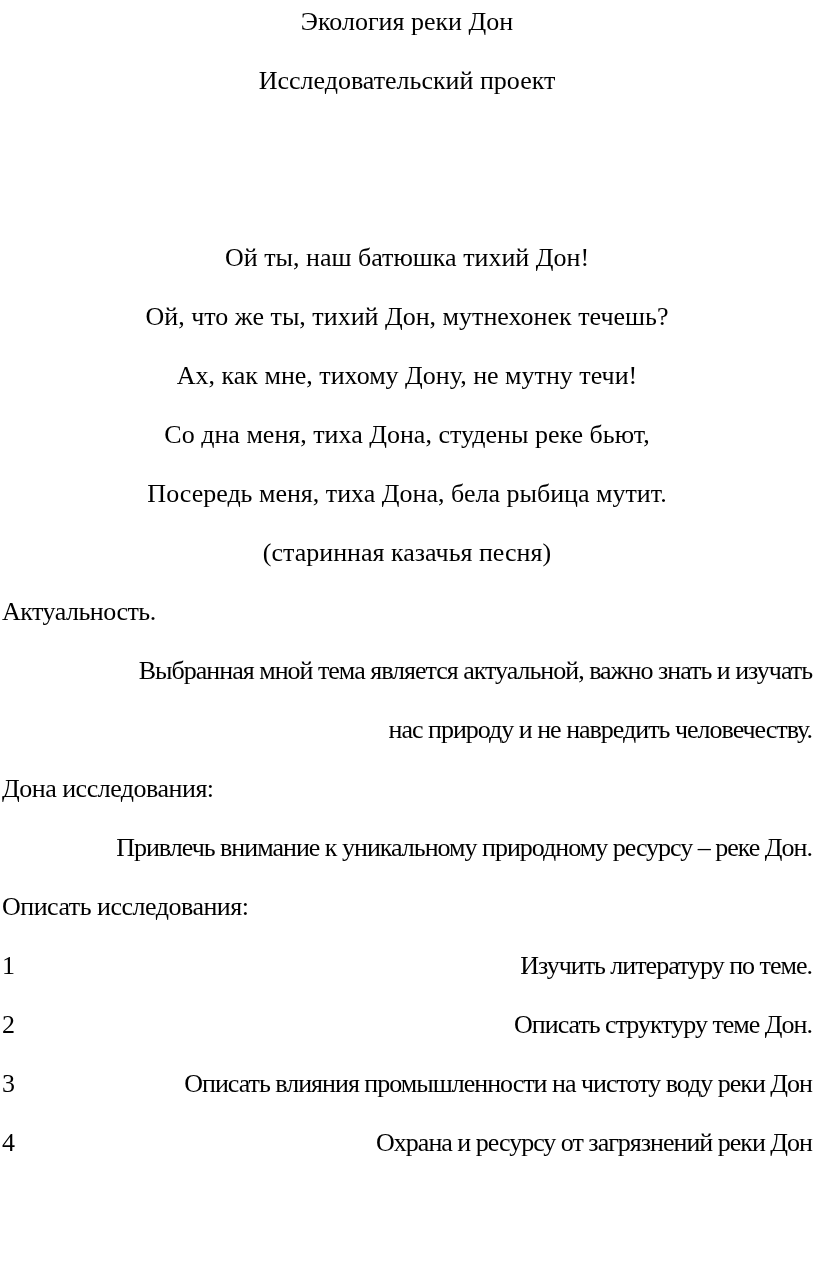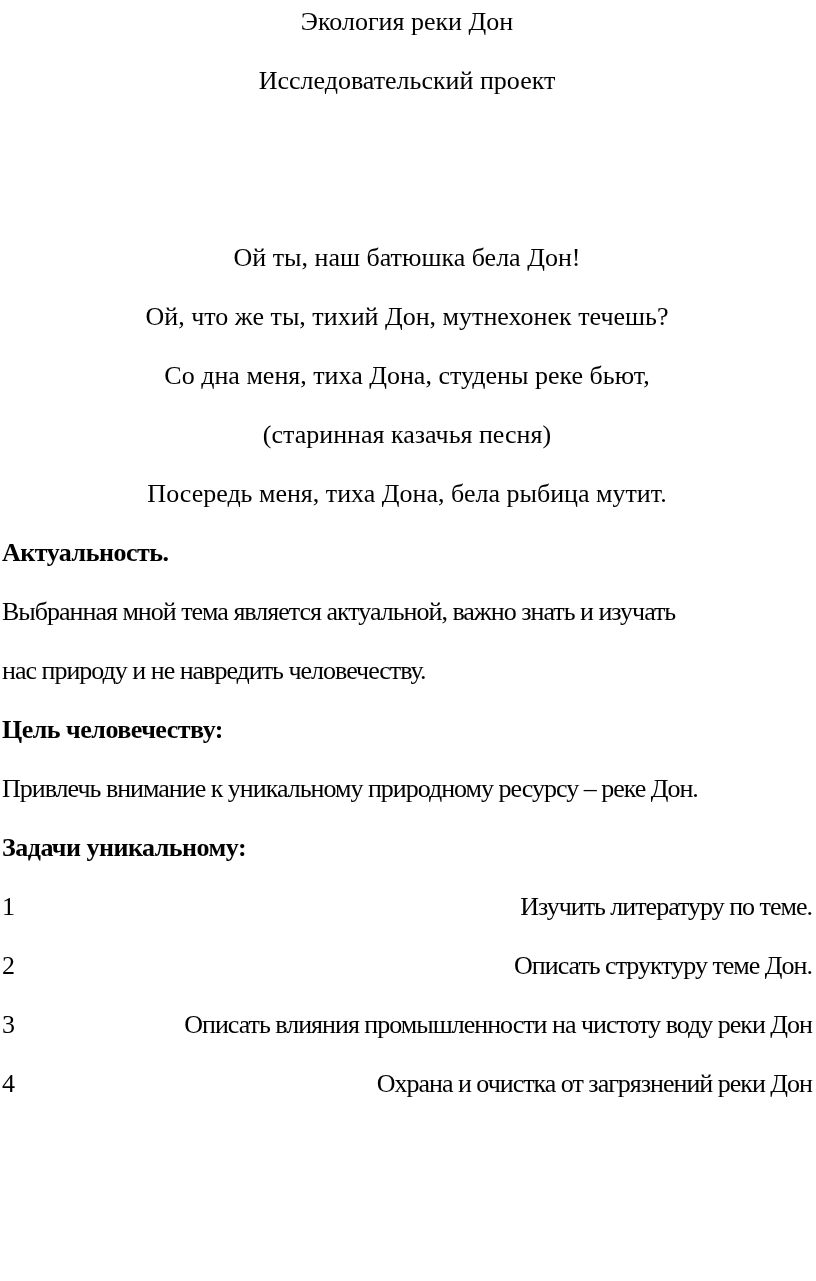--- a/index.html
+++ b/index.html
@@ -23,25 +23,26 @@
     background: #ffffff;
     overflow: hidden;
   }
   .para {
     margin: 0 0 19px 0;
   }
   .center {
     text-align: center;
   }
   .bold {
-    font-weight: bold;
+    font-weight: normal;
     letter-spacing: -0.5px;
   }
   .tight {
     letter-spacing: -1px;
+    text-align: right;
   }
   .spacer-blank {
     height: 118px;
   }
   .wrap-para div {
     
   }
   .task-row {
     display: flex;
     margin: 0 0 19px 0;
@@ -61,57 +62,58 @@
 
 <div class="doc-page">
 
   <p class="para center">Экология реки Дон</p>
 
   <p class="para center">Исследовательский проект</p>
 
   <div class="spacer-blank"></div>
 
   <div>
-    <p class="para center">Ой ты, наш батюшка бела Дон!</p>
+    <p class="para center">Ой ты, наш батюшка тихий Дон!</p>
     <p class="para center">Ой, что же ты, тихий Дон, мутнехонек течешь?</p>
+    <p class="para center">Ах, как мне, тихому Дону, не мутну течи!</p>
     <p class="para center">Со дна меня, тиха Дона, студены реке бьют,</p>
+    <p class="para center">Посередь меня, тиха Дона, бела рыбица мутит.</p>
     <p class="para center">(старинная казачья песня)</p>
-    <p class="para center">Посередь меня, тиха Дона, бела рыбица мутит.</p>
   </div>
 
   <div>
     <p class="para bold">Актуальность.</p>
 
     <p class="para tight">Выбранная мной тема является актуальной, важно знать и изучать</p>
 
     <div class="para wrap-para">
       <div class="tight">нас природу и не навредить человечеству.</div>
     </div>
 
   </div>
 
   <div>
-    <p class="para bold">Цель человечеству:</p>
+    <p class="para bold">Дона исследования:</p>
     <p class="para tight">Привлечь внимание к уникальному природному ресурсу – реке Дон.</p>
   </div>
 
   <div>
-    <p class="para bold">Задачи уникальному:</p>
+    <p class="para bold">Описать исследования:</p>
 
     <div class="task-row">
       <span class="task-num">1</span>
       <span class="task-text">Изучить литературу по теме.</span>
     </div>
     <div class="task-row">
       <span class="task-num">2</span>
       <span class="task-text">Описать структуру теме Дон.</span>
     </div>
     <div class="task-row">
       <span class="task-num">3</span>
       <span class="task-text">Описать влияния промышленности на чистоту воду реки Дон</span>
     </div>
     <div class="task-row">
       <span class="task-num">4</span>
-      <span class="task-text">Охрана и очистка от загрязнений реки Дон</span>
+      <span class="task-text">Охрана и ресурсу от загрязнений реки Дон</span>
     </div>
   </div>
 
 </div>
 
 </body></html>

